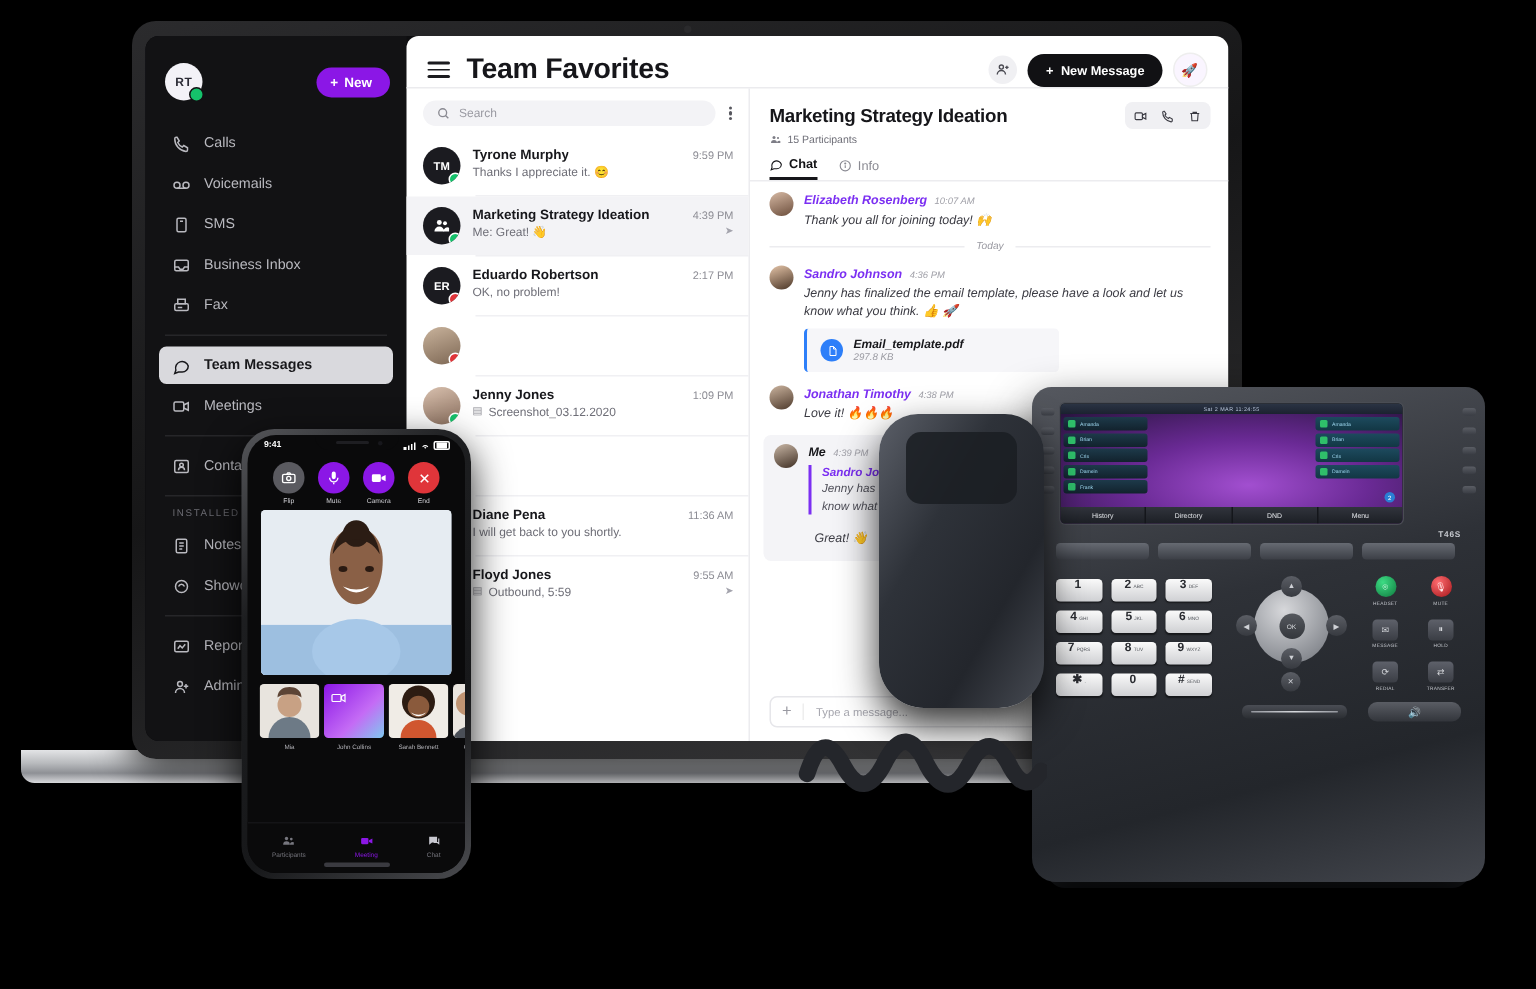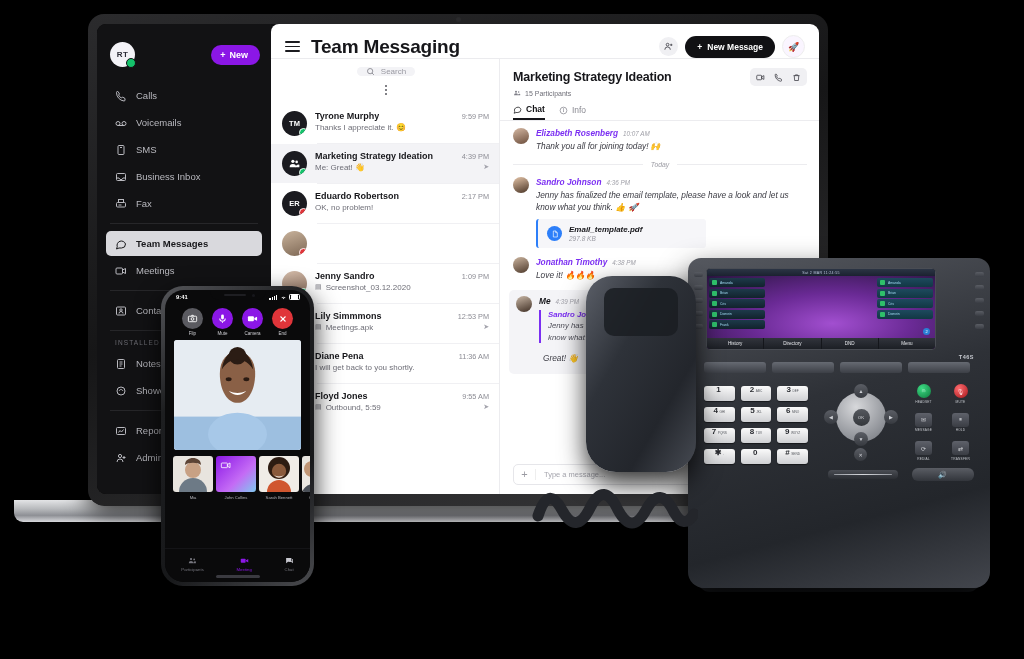--- a/index.html
+++ b/index.html
@@ -49,21 +49,21 @@
   .rocket{width:21px;height:21px;border-radius:50%;background:#faf5ff;border:1px solid #eee;
     display:flex;align-items:center;justify-content:center;font-size:9px;cursor:pointer;}
 
   .tabs{display:flex;gap:17px;padding:7px 14px 0 18px;}
   .tab{font-size:8.5px;color:#8a8a92;padding-bottom:5px;cursor:pointer;}
   .tab.active{color:#131316;font-weight:bold;border-bottom:2px solid #16161a;}
   .tabs-rule{height:1px;background:#ebebee;margin:0 0 0 0;}
 
   .cols{flex:1;display:flex;min-height:0;}
   .list-col{width:228px;flex:none;border-right:1px solid #ececef;display:flex;flex-direction:column;min-height:0;}
-  .search-row{display:flex;align-items:center;gap:7px;padding:8px 9px 7px 11px;flex-direction:column;}
+  .search-row{display:flex;align-items:center;gap:7px;padding:8px 9px 7px 11px;}
   .search-box{flex:1;background:#f3f3f6;border-radius:11px;height:17px;display:flex;align-items:center;gap:6px;padding:0 9px;}
   .search-box .ph{font-size:8px;color:#9a9aa2;}
   .kebab{display:flex;flex-direction:column;gap:1.6px;cursor:pointer;padding:2px;}
   .kebab i{width:2.2px;height:2.2px;border-radius:50%;background:#57575e;display:block;}
 
   .conv{display:flex;gap:8px;padding:7px 10px 7px 11px;cursor:pointer;position:relative;}
   .conv.sel{background:#f3f3f6;}
   .conv .av{position:relative;width:25px;height:25px;border-radius:50%;background:#1b1b20;color:#fff;
     font-size:7.5px;font-weight:bold;display:flex;align-items:center;justify-content:center;flex:none;overflow:hidden;}
   .conv .av .pdot{position:absolute;right:-1px;bottom:-1px;width:7px;height:7px;border-radius:50%;border:1.5px solid #fff;}
@@ -362,21 +362,21 @@
           </div>
         </div>
 
         <div class="pane">
           <div class="topbar">
             <div class="hamb">
                 <i></i>
                 <i></i>
                 <i></i>
               </div>
-            <div class="app-title">Team Messaging</div>
+            <div class="app-title">Team Favorites</div>
             <div class="topbar-right">
               <div class="circ-btn">
                 <svg viewBox="0 0 24 24" width="11" height="11" fill="none" stroke="#4a4a52" stroke-width="2">
                     <circle cx="10" cy="8" r="3"></circle>
                     <path d="M4 19a6 6 0 0112 0"></path>
                     <path d="M18 6v5M15.5 8.5h5"></path>
                   </svg>
               </div>
               <button class="new-msg">
                 <span>+</span>
@@ -471,45 +471,34 @@
                   </div>
                 </div>
                 <div class="conv-sep"></div>
 
                 <div class="conv">
                   <div class="av" style="background:linear-gradient(160deg,#d8c0ae,#8a6f5e)">
                     <span class="pdot" style="background:#15c26b"></span>
                   </div>
                   <div class="body">
                     <div class="r1">
-                        <span class="nm">Jenny Sandro</span>
+                        <span class="nm">Jenny Jones</span>
                         <span class="tm">1:09 PM</span>
                       </div>
                     <div class="r2">
                         <span class="sent" style="margin:0;color:#8a8a92">▤</span>
                         <span class="pv">Screenshot_03.12.2020</span>
                       </div>
                   </div>
                 </div>
                 <div class="conv-sep"></div>
 
                 <div class="conv">
                   <div class="av" style="background:linear-gradient(160deg,#e0c9b5,#9a7d68)">
                     <span class="pdot" style="background:#f0a500"></span>
-                  </div>
-                  <div class="body">
-                    <div class="r1">
-                        <span class="nm">Lily Simmmons</span>
-                        <span class="tm">12:53 PM</span>
-                      </div>
-                    <div class="r2">
-                        <span class="sent" style="margin:0;color:#8a8a92">▤</span>
-                        <span class="pv">Meetings.apk</span>
-                        <span class="sent">➤</span>
-                      </div>
                   </div>
                 </div>
                 <div class="conv-sep"></div>
 
                 <div class="conv">
                   <div class="av" style="background:linear-gradient(160deg,#cdb9a7,#7e6a5a)">
                     <span class="pdot" style="background:#15c26b"></span>
                   </div>
                   <div class="body">
                     <div class="r1">

